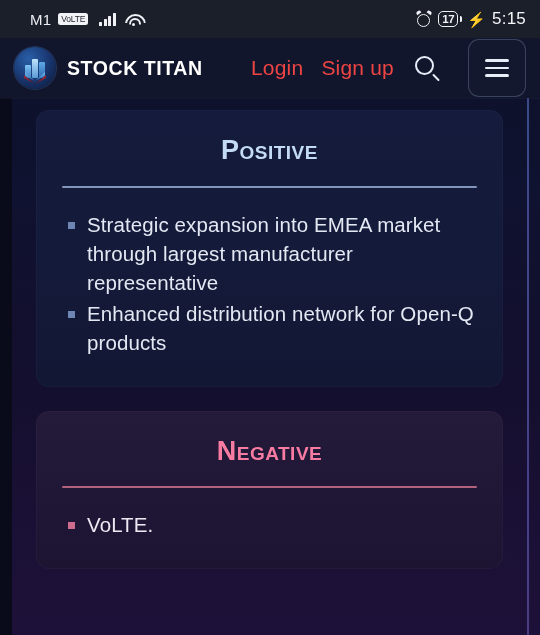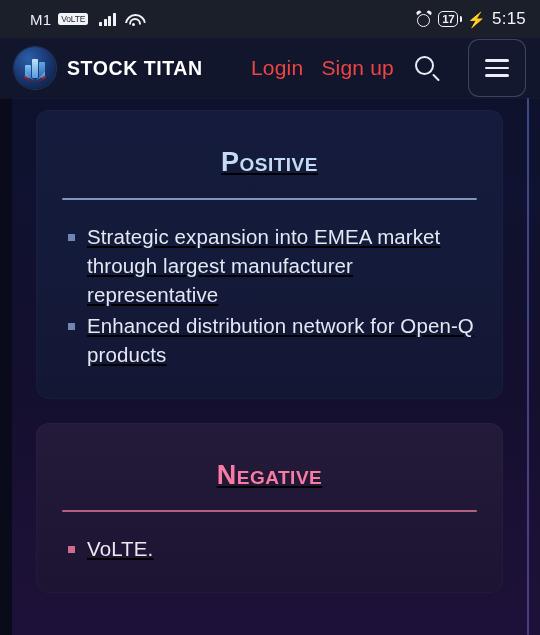--- a/index.html
+++ b/index.html
@@ -153,23 +153,22 @@
   }
 
   
   .content {
     position:absolute; left:12px; right:13px; top:98px; bottom:0;
     padding:12px 24px 0 24px;
     z-index:10;
   }
   .card {
     border-radius:13px;
-    padding:38px 26px 28px 26px;
+    padding:26px 26px 28px 26px;
     margin-bottom:24px;
-    text-decoration:underline;
   }
   .card.positive {
     background:linear-gradient(180deg,#151b3c 0%, #141a39 55%, #121734 100%);
     box-shadow:inset 0 0 0 1px rgba(110,145,215,.05);
   }
   .card.negative {
     background:linear-gradient(180deg,#241a39 0%, #201636 55%, #1d1432 100%);
     box-shadow:inset 0 0 0 1px rgba(190,120,180,.05);
   }
   .card-title {

